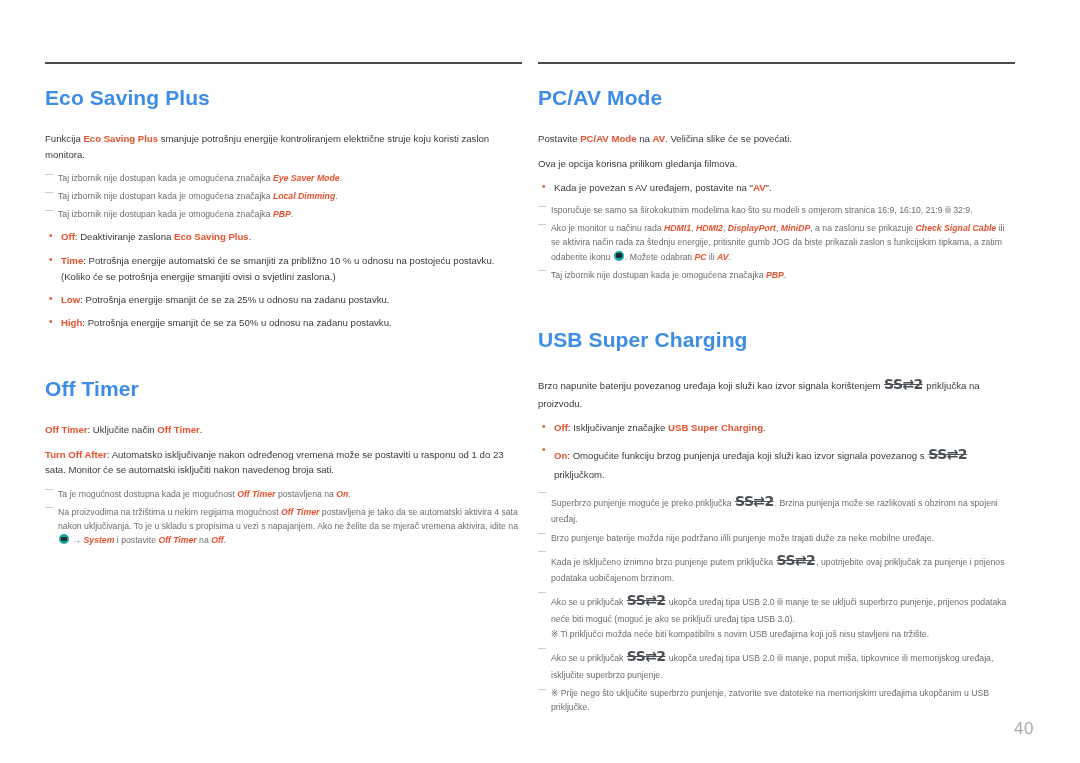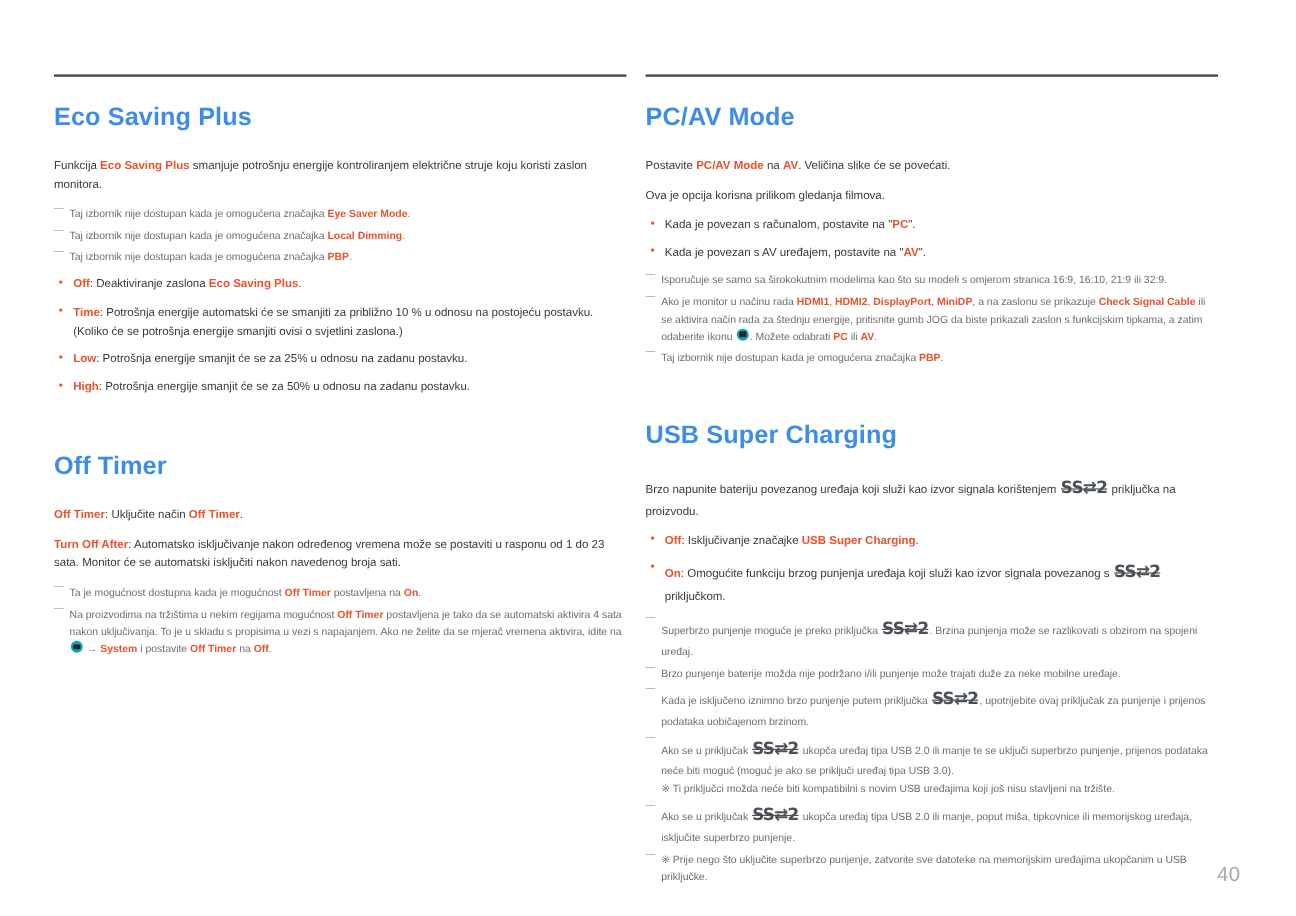--- a/index.html
+++ b/index.html
@@ -83,21 +83,21 @@
   }
   .notes li::before {
     content: "\2014";
     position: absolute;
     left: 0;
     top: -3.5px;
     color: #9b9b9b;
     font-size: 8px;
   }
   .notes li .accent,
-  .notes li .accent-b { color: #e8522e; }
+  .notes li .accent-b { color: #e8522e; font-style: italic; }
   .substar {
     display: block;
     padding-left: 0;
     margin-top: 1px;
   }
   .substar::before {
     content: "\203B  ";
     color: #6d6d6d;
   }
   
@@ -212,23 +212,20 @@
       <h1 class="section-title">PC/AV Mode</h1>
 
       <p class="body">
         <span>Postavite </span><span class="accent">PC/AV Mode</span><span> na </span><span class="accent">AV</span><span>. Veličina slike će se povećati.</span>
       </p>
 
       <p class="body">Ova je opcija korisna prilikom gledanja filmova.</p>
 
       <ul class="bullets">
         <li>
-          <span>Kada je povezan s računalom, postavite na "</span><span class="accent-b">PC</span><span>".</span>
-        </li>
-        <li>
           <span>Kada je povezan s AV uređajem, postavite na "</span><span class="accent-b">AV</span><span>".</span>
         </li>
       </ul>
 
       <ul class="notes">
         <li>Isporučuje se samo sa širokokutnim modelima kao što su modeli s omjerom stranica 16:9, 16:10, 21:9 ili 32:9.</li>
         <li>
           <span>Ako je monitor u načinu rada </span><span class="accent-b">HDMI1</span><span>, </span><span class="accent-b">HDMI2</span><span>, </span><span class="accent-b">DisplayPort</span><span>, </span><span class="accent-b">MiniDP</span><span>, a na zaslonu se prikazuje </span><span class="accent-b">Check Signal Cable</span><span> ili se aktivira način rada za štednju energije, pritisnite gumb JOG da biste prikazali zaslon s funkcijskim tipkama, a zatim odaberite ikonu </span><span class="jog-icon"></span><span>. Možete odabrati </span><span class="accent-b">PC</span><span> ili </span><span class="accent-b">AV</span><span>.</span>
         </li>
         <li>

